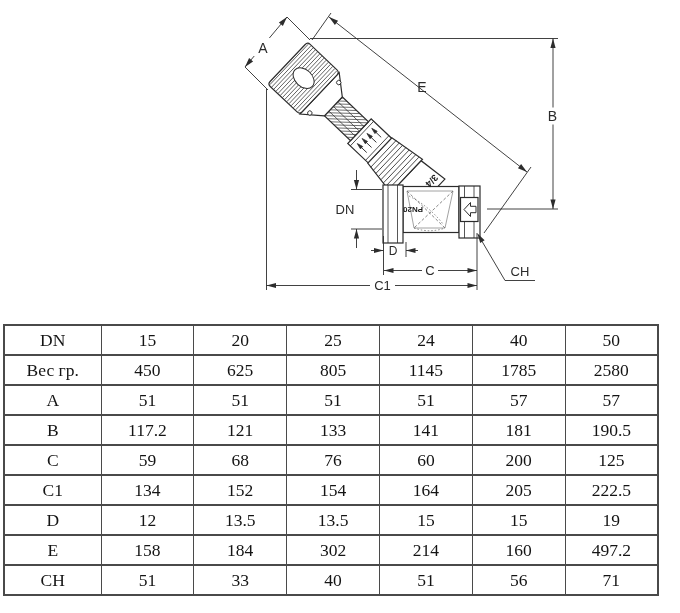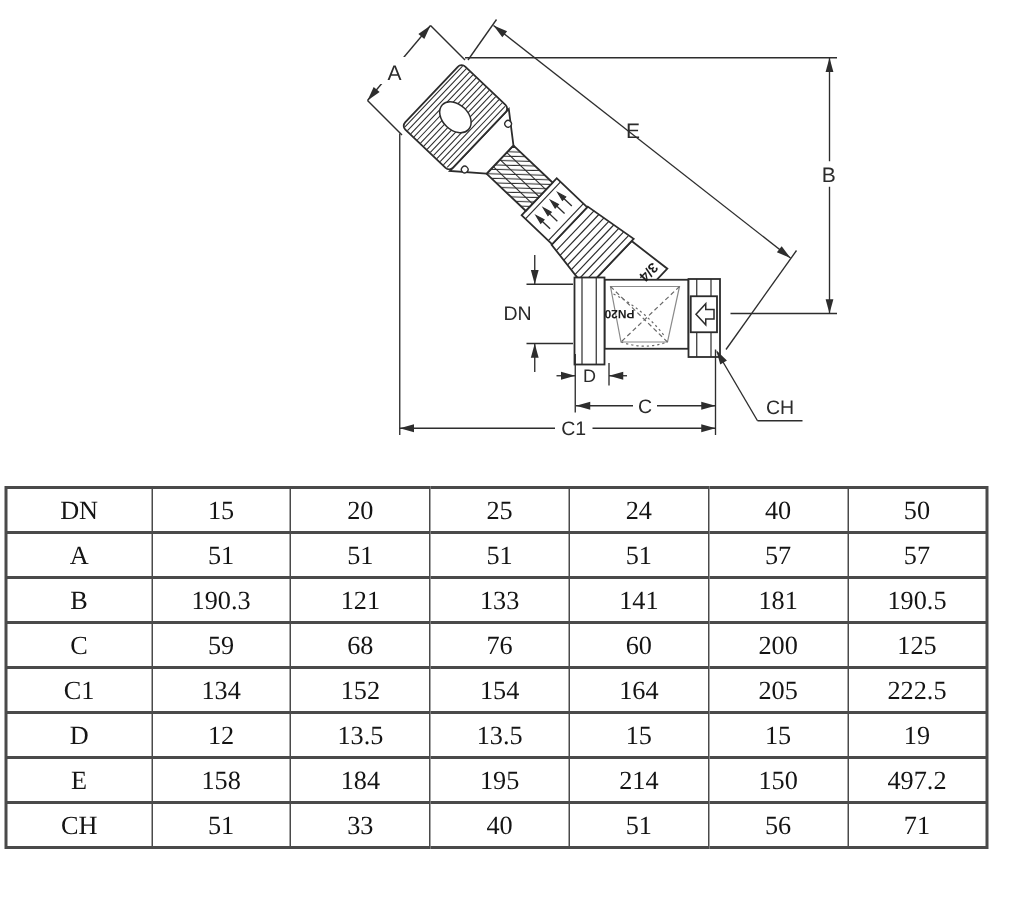--- a/index.html
+++ b/index.html
@@ -213,31 +213,40 @@
       <tr>
         <td>DN</td>
         <td>15</td>
         <td>20</td>
         <td>25</td>
         <td>24</td>
         <td>40</td>
         <td>50</td>
       </tr>
       <tr>
+        <td>Вес гр.</td>
+        <td>450</td>
+        <td>625</td>
+        <td>805</td>
+        <td>1145</td>
+        <td>1785</td>
+        <td>2580</td>
+      </tr>
+      <tr>
         <td>A</td>
         <td>51</td>
         <td>51</td>
         <td>51</td>
         <td>51</td>
         <td>57</td>
         <td>57</td>
       </tr>
       <tr>
         <td>B</td>
-        <td>190.3</td>
+        <td>117.2</td>
         <td>121</td>
         <td>133</td>
         <td>141</td>
         <td>181</td>
         <td>190.5</td>
       </tr>
       <tr>
         <td>C</td>
         <td>59</td>
         <td>68</td>
@@ -261,23 +270,23 @@
         <td>13.5</td>
         <td>13.5</td>
         <td>15</td>
         <td>15</td>
         <td>19</td>
       </tr>
       <tr>
         <td>E</td>
         <td>158</td>
         <td>184</td>
-        <td>195</td>
+        <td>302</td>
         <td>214</td>
-        <td>150</td>
+        <td>160</td>
         <td>497.2</td>
       </tr>
       <tr>
         <td>CH</td>
         <td>51</td>
         <td>33</td>
         <td>40</td>
         <td>51</td>
         <td>56</td>
         <td>71</td>

